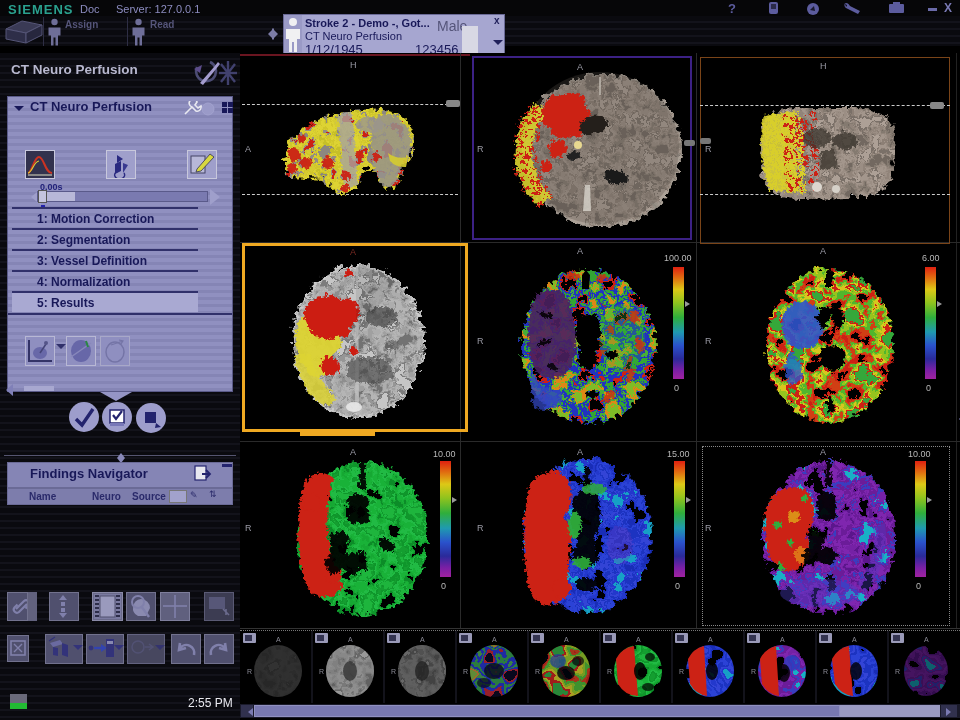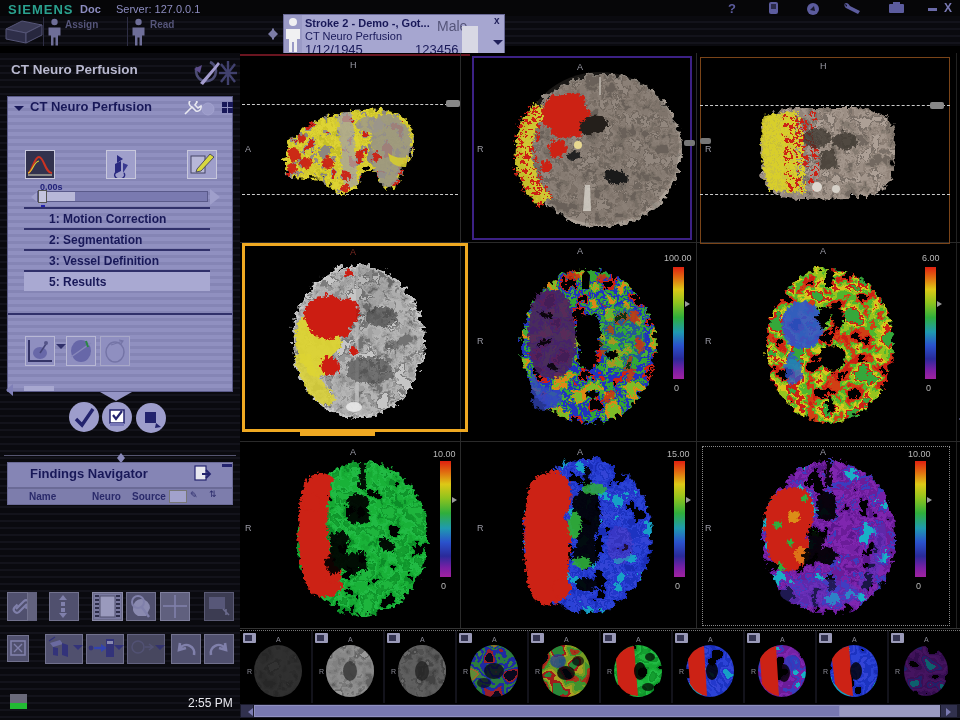--- a/index.html
+++ b/index.html
@@ -11,21 +11,21 @@
 .navy{color:#181858;}
 .lbl{color:#9a9aa5;font-size:9px;}
 </style>
 </head>
 <body>
 <div id="app">
 
 
 <div class="abs" style="left:0;top:0;width:960px;height:16px;background:#060608;"></div>
 <div class="abs" style="left:8px;top:2px;font-size:13px;font-weight:bold;color:#2aa18f;letter-spacing:1px;">SIEMENS</div>
-<div class="abs" style="left:80px;top:3px;font-size:11px;font-weight:bold;color:#8c8cc0;">Doc</div>
+<div class="abs" style="left:80px;top:3px;font-size:11px;font-weight:normal;color:#8c8cc0;">Doc</div>
 <div class="abs" style="left:116px;top:3px;font-size:11px;font-weight:normal;color:#8c8cc0;">Server: 127.0.0.1</div>
 
 <div class="abs" style="left:728px;top:1px;font-size:13px;font-weight:bold;color:#5c5c9e;">?</div>
 <div class="abs" style="left:769px;top:2px;width:9px;height:12px;background:#5c5c9e;border-radius:2px;"></div>
 <div class="abs" style="left:771px;top:4px;width:5px;height:5px;background:#2a2a4a;"></div>
 <svg class="abs" style="left:806px;top:2px;" width="14" height="14" viewBox="0 0 14 14">
 <circle cx="7" cy="7" r="6" fill="#5c5c9e"></circle>
       <path d="M4 8 l4 -4 1 5 Z" fill="#1a1a30"></path>
 </svg>
 <svg class="abs" style="left:843px;top:2px;" width="20" height="13" viewBox="0 0 20 13">
@@ -137,24 +137,25 @@
 
 <div class="abs" style="left:40px;top:182px;font-size:9px;font-weight:bold;color:#22227a;">0.00s</div>
 <div class="abs" style="left:23px;top:189px;width:0;height:0;border:8px solid transparent;border-right:10px solid #9f9fcb;"></div>
 <div class="abs" style="left:210px;top:189px;width:0;height:0;border:8px solid transparent;border-left:10px solid #9f9fcb;"></div>
 <div class="abs" style="left:37px;top:191px;width:171px;height:11px;background:#7a7ab0;border:1px solid #5a5a8a;"></div>
 <div class="abs" style="left:38px;top:192px;width:37px;height:9px;background:#b8b8d8;"></div>
 <div class="abs" style="left:38px;top:190px;width:9px;height:13px;background:#c4c4de;border:1px solid #555;"></div>
 <div class="abs" style="left:41px;top:205px;width:4px;height:4px;background:#2222aa;"></div>
 
 
-<div class="abs" style="left:24px;top:207px;width:186px;height:106px;">
+<div class="abs" style="left:12px;top:207px;width:186px;height:106px;">
 <div style="height:21px;border-top:2px solid #30306a;padding:3px 0 0 25px;font-size:12px;font-weight:bold;color:#181858;">1: Motion Correction</div>
 <div style="height:21px;border-top:2px solid #30306a;padding:3px 0 0 25px;font-size:12px;font-weight:bold;color:#181858;">2: Segmentation</div>
 <div style="height:21px;border-top:2px solid #30306a;padding:3px 0 0 25px;font-size:12px;font-weight:bold;color:#181858;">3: Vessel Definition</div>
+<div style="height:21px;border-top:2px solid #30306a;padding:3px 0 0 25px;font-size:12px;font-weight:bold;color:#181858;">4: Normalization</div>
 <div style="height:21px;border-top:2px solid #30306a;padding:3px 0 0 25px;font-size:12px;font-weight:bold;color:#181858;background:#a9a9d2;">5: Results</div>
 </div>
 <div class="abs" style="left:8px;top:313px;width:224px;height:2px;background:#30306a;"></div>
 
 
 <div class="abs" style="left:25px;top:336px;width:30px;height:30px;background:#8f8fc0;border:1px solid #b8b8d4;">
 <svg width="28" height="28" viewBox="0 0 28 28">
         <path d="M3 3 V24 H26" stroke="#333366" stroke-width="2" fill="none"></path>
         <ellipse cx="14" cy="16" rx="7" ry="6" fill="#6868a8"></ellipse>
         <path d="M14 16 L20 7" stroke="#444477" stroke-width="1.5"></path>

